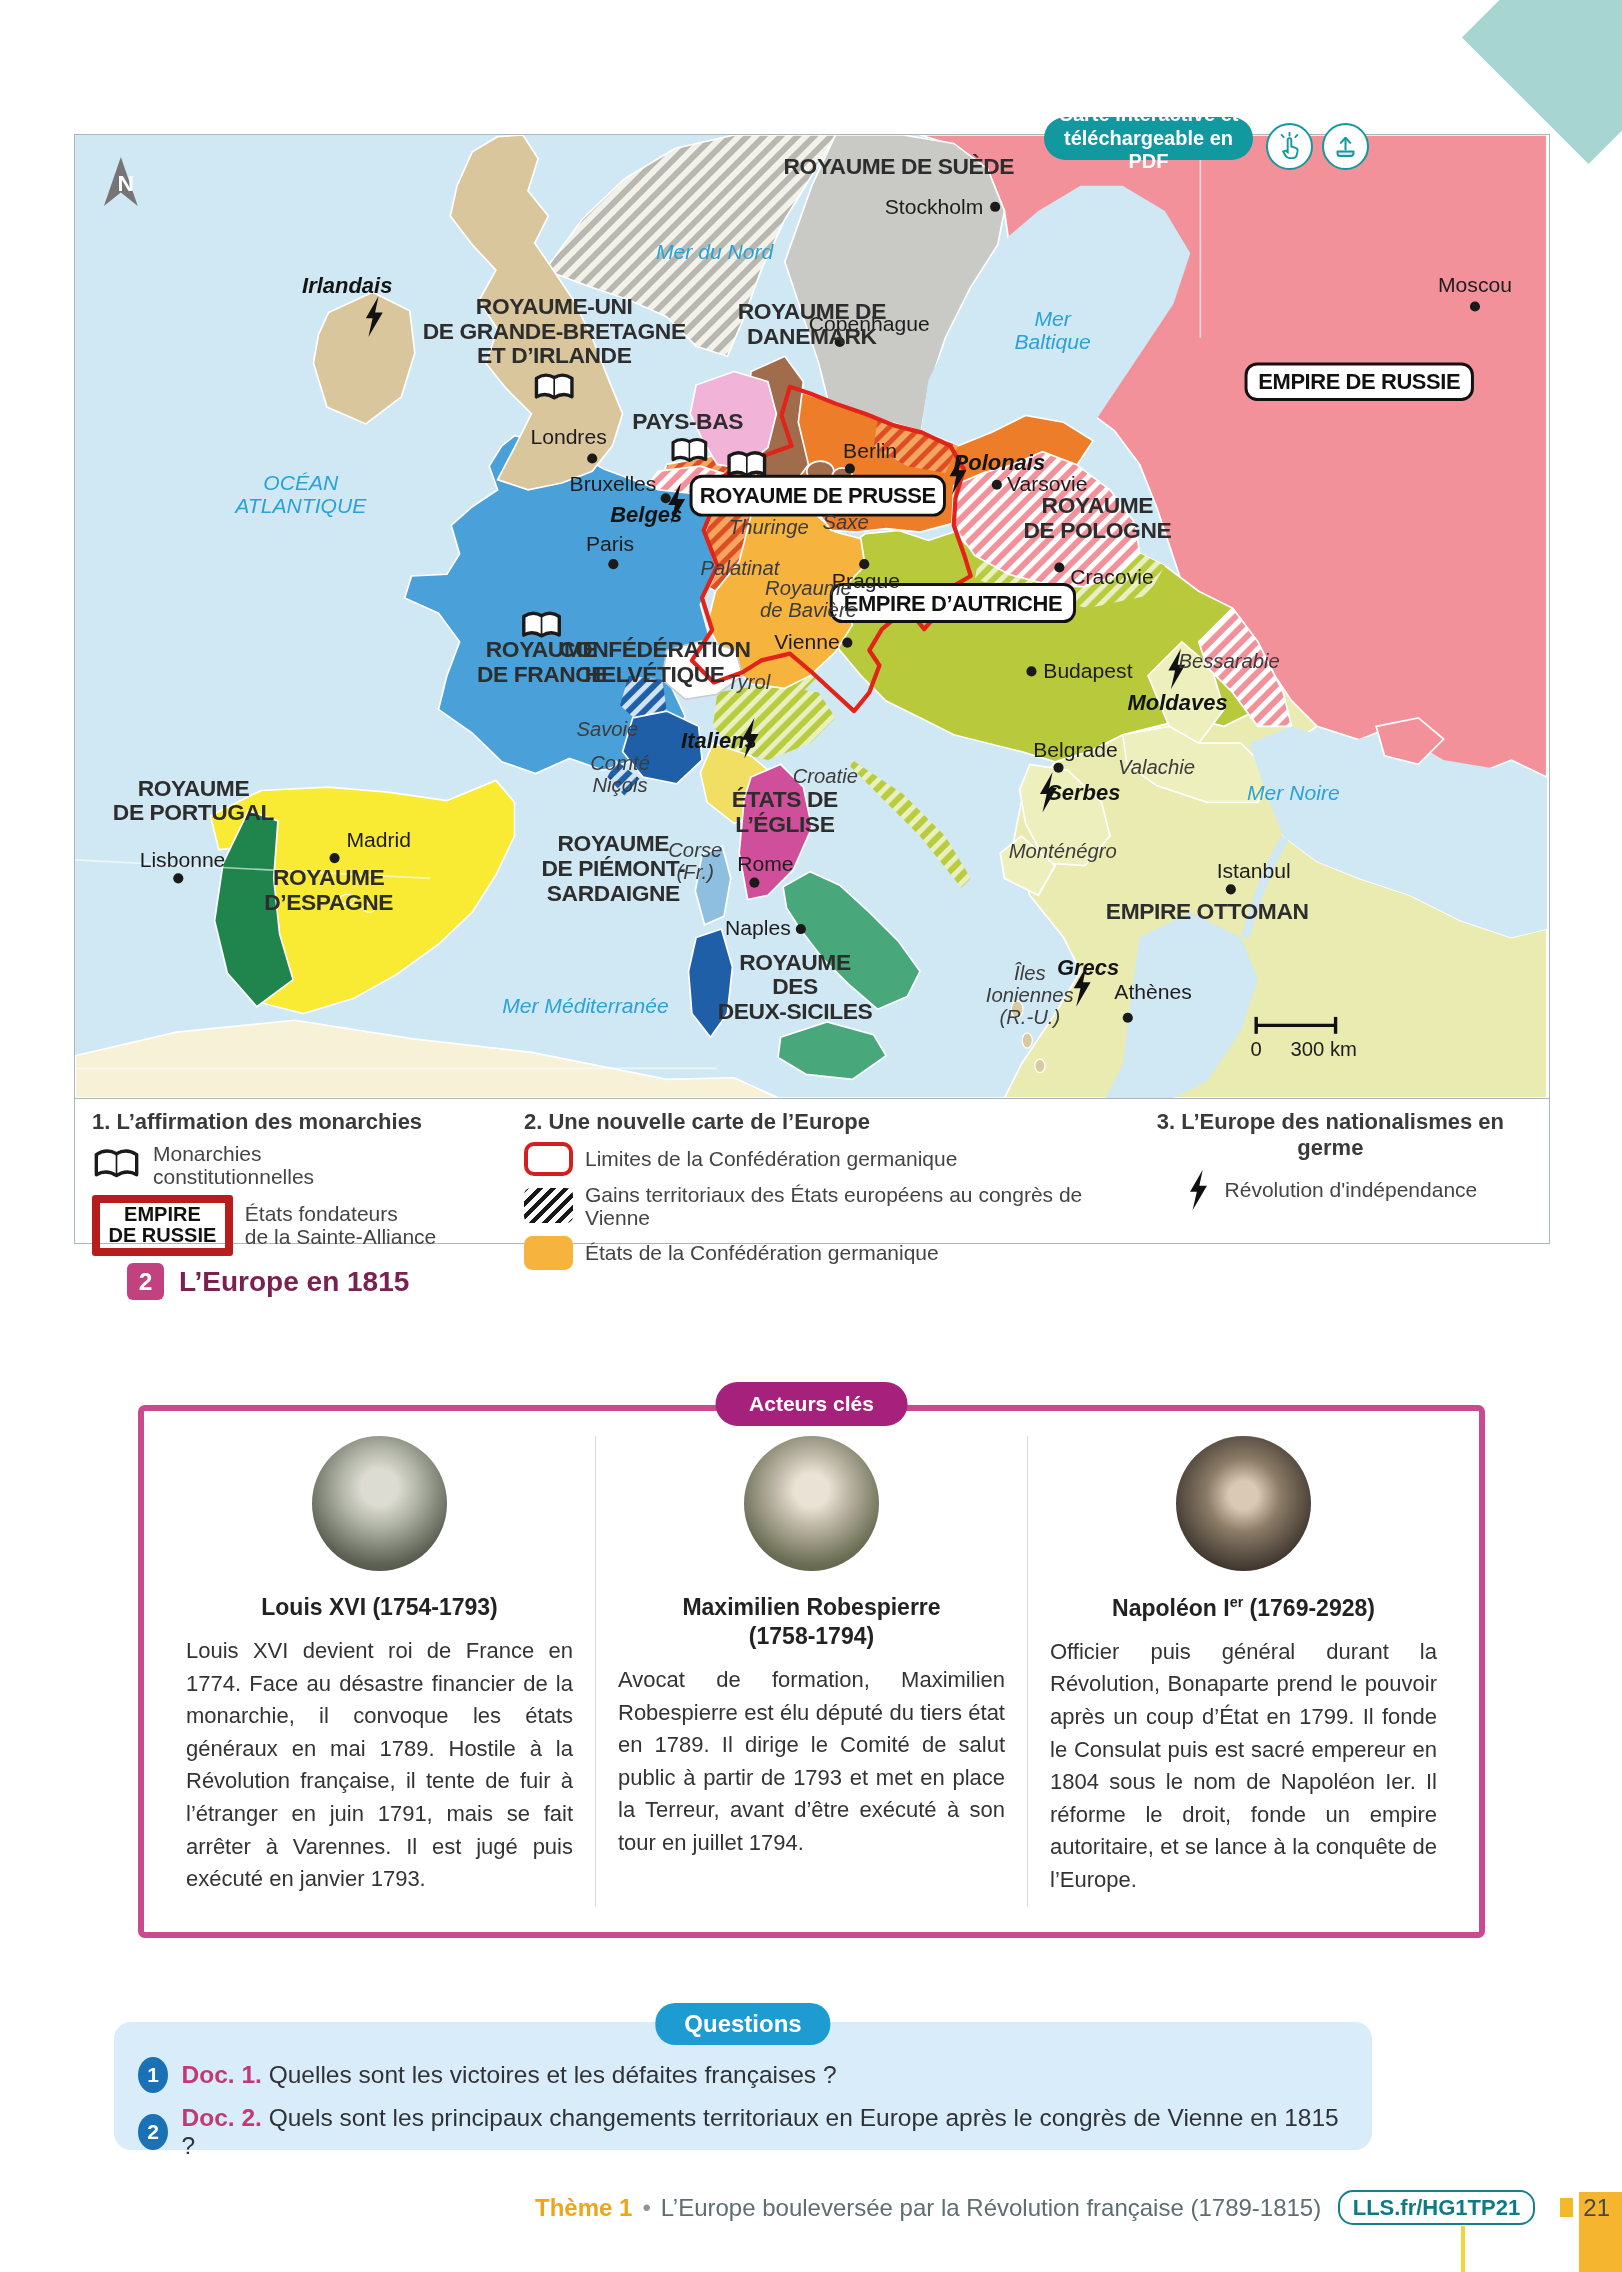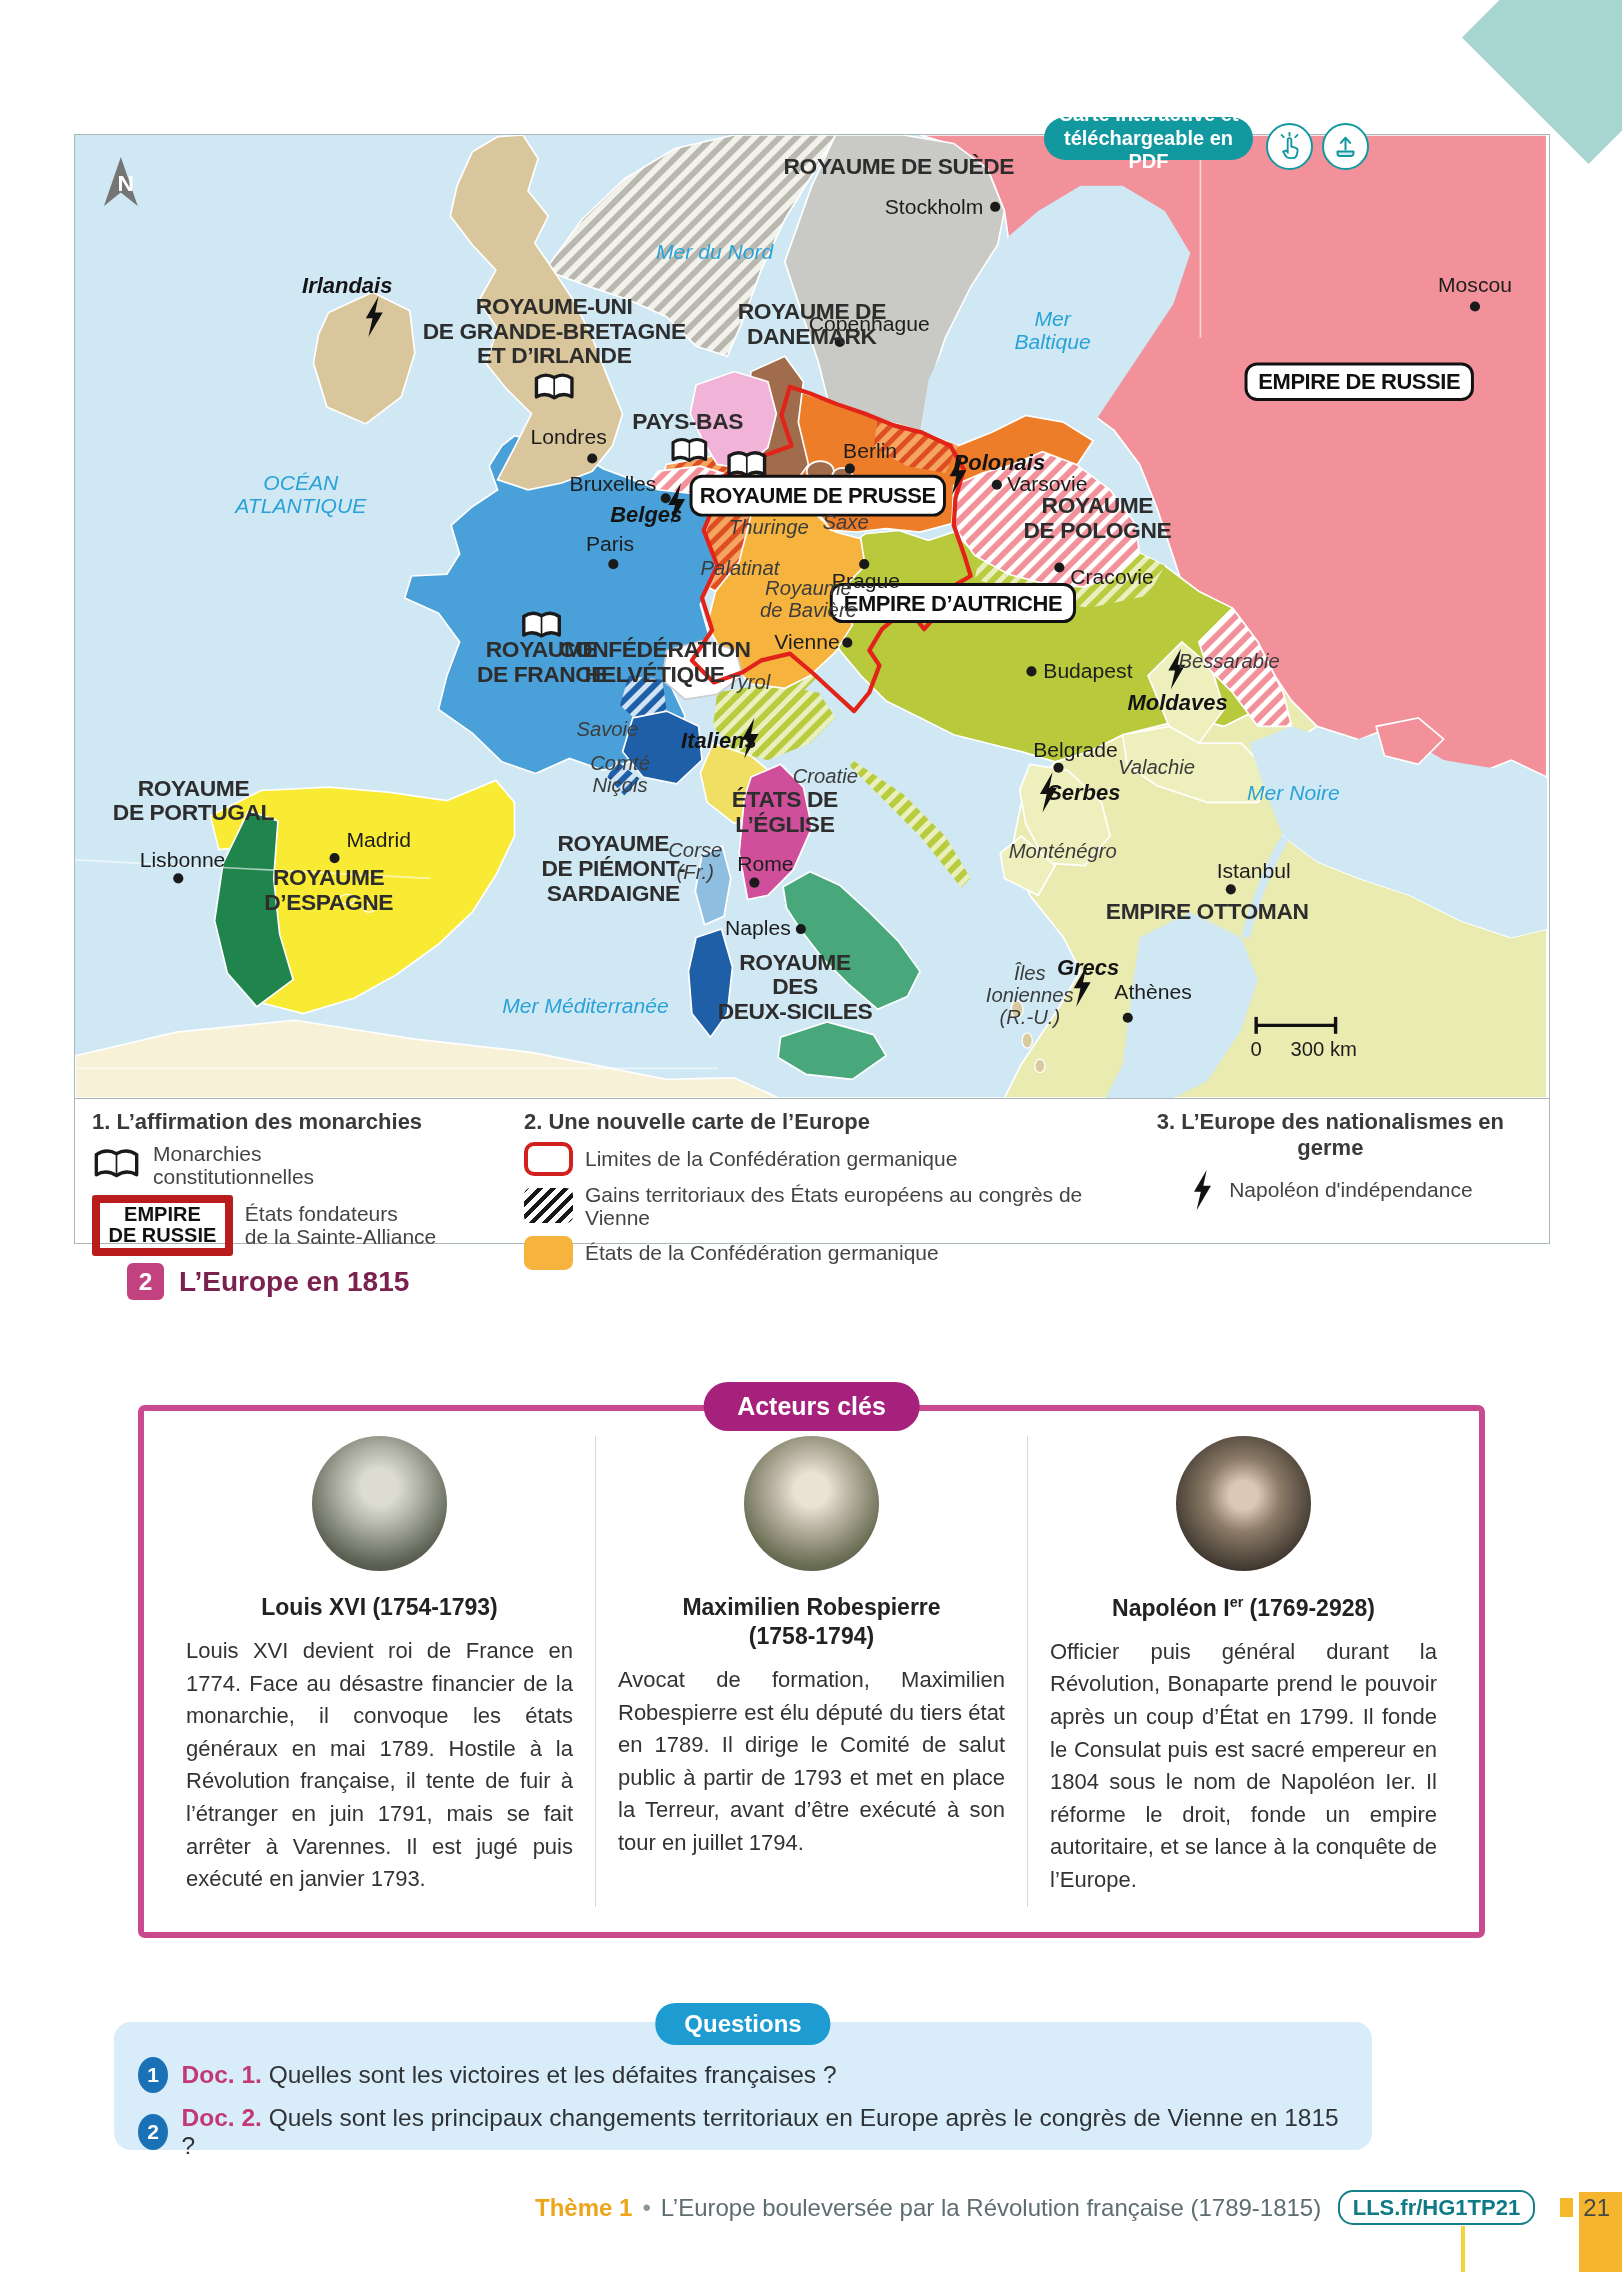--- a/index.html
+++ b/index.html
@@ -49,21 +49,21 @@
   
   .section-head{position:absolute;left:127px;top:1263px;display:flex;align-items:center;gap:15px;z-index:6;}
   .section-num{width:37px;height:37px;background:#c2417f;color:#fff;font-weight:700;font-size:24.5px;
                border-radius:6px;display:flex;align-items:center;justify-content:center;}
   .section-title{font-weight:700;font-size:28px;color:#7b2150;}
 
   
   .actors{position:absolute;left:138px;top:1405px;width:1347px;height:533px;background:#fff;
           border:6px solid #ca4a90;border-radius:6.8px;box-sizing:border-box;z-index:6;}
   .actors-pill{position:absolute;left:50%;top:-29px;transform:translateX(-50%);background:#a6217b;
-               color:#fff;font-weight:700;font-size:25px;padding:10px 34px;border-radius:27px;white-space:nowrap;}
+               color:#fff;font-weight:700;font-size:21px;padding:10px 34px;border-radius:27px;white-space:nowrap;}
   .actors-cols{display:flex;height:100%;padding:25px 20px 25px;box-sizing:border-box;}
   .actor-col{flex:1 1 0;padding:0 22px;display:flex;flex-direction:column;align-items:center;}
   .actor-col + .actor-col{border-left:1.7px solid #d9d9d9;}
   .portrait{width:135px;height:135px;border-radius:50%;flex:0 0 auto;}
   .p-louis{background:radial-gradient(circle at 50% 38%,#dcdcd2 0 17%,#b2b5a8 36%,#5c6154 72%,#3c4238 100%);}
   .p-robes{background:radial-gradient(circle at 50% 40%,#eae2d4 0 16%,#bfb8a8 34%,#6c6f56 70%,#494c3a 100%);}
   .p-napol{background:radial-gradient(circle at 50% 44%,#dac9b4 0 14%,#8c7c68 36%,#3e362e 74%,#272119 100%);}
   .actor-name{margin-top:22px;font-weight:700;font-size:23px;color:#222;text-align:center;max-width:313px;line-height:1.25;}
   .actor-name sup{font-size:14.4px;}
   .actor-text{margin-top:13.5px;font-size:22px;color:#333;line-height:1.48;text-align:justify;}
@@ -385,21 +385,21 @@
           <span class="sw-fill swatch"></span>
           <span>États de la Confédération germanique</span>
         </div>
       </div>
       <div class="lcol3">
         <div class="legend-title" style="text-align:center">3. L’Europe des nationalismes en germe</div>
         <div class="legend-item" style="justify-content:center">
           <svg width="29" height="44" viewBox="-12 -26 24 52" class="swatch">
             <path d="M5,-24 L-10,2 L-2,2 L-7,24 L10,-5 L1,-5 Z" fill="#111"></path>
           </svg>
-          <span>Napoléon d'indépendance</span>
+          <span>Révolution d'indépendance</span>
         </div>
       </div>
     </div>
   </div>
 
   <div class="section-head">
     <div class="section-num">2</div>
     <div class="section-title">L’Europe en 1815</div>
   </div>
 

